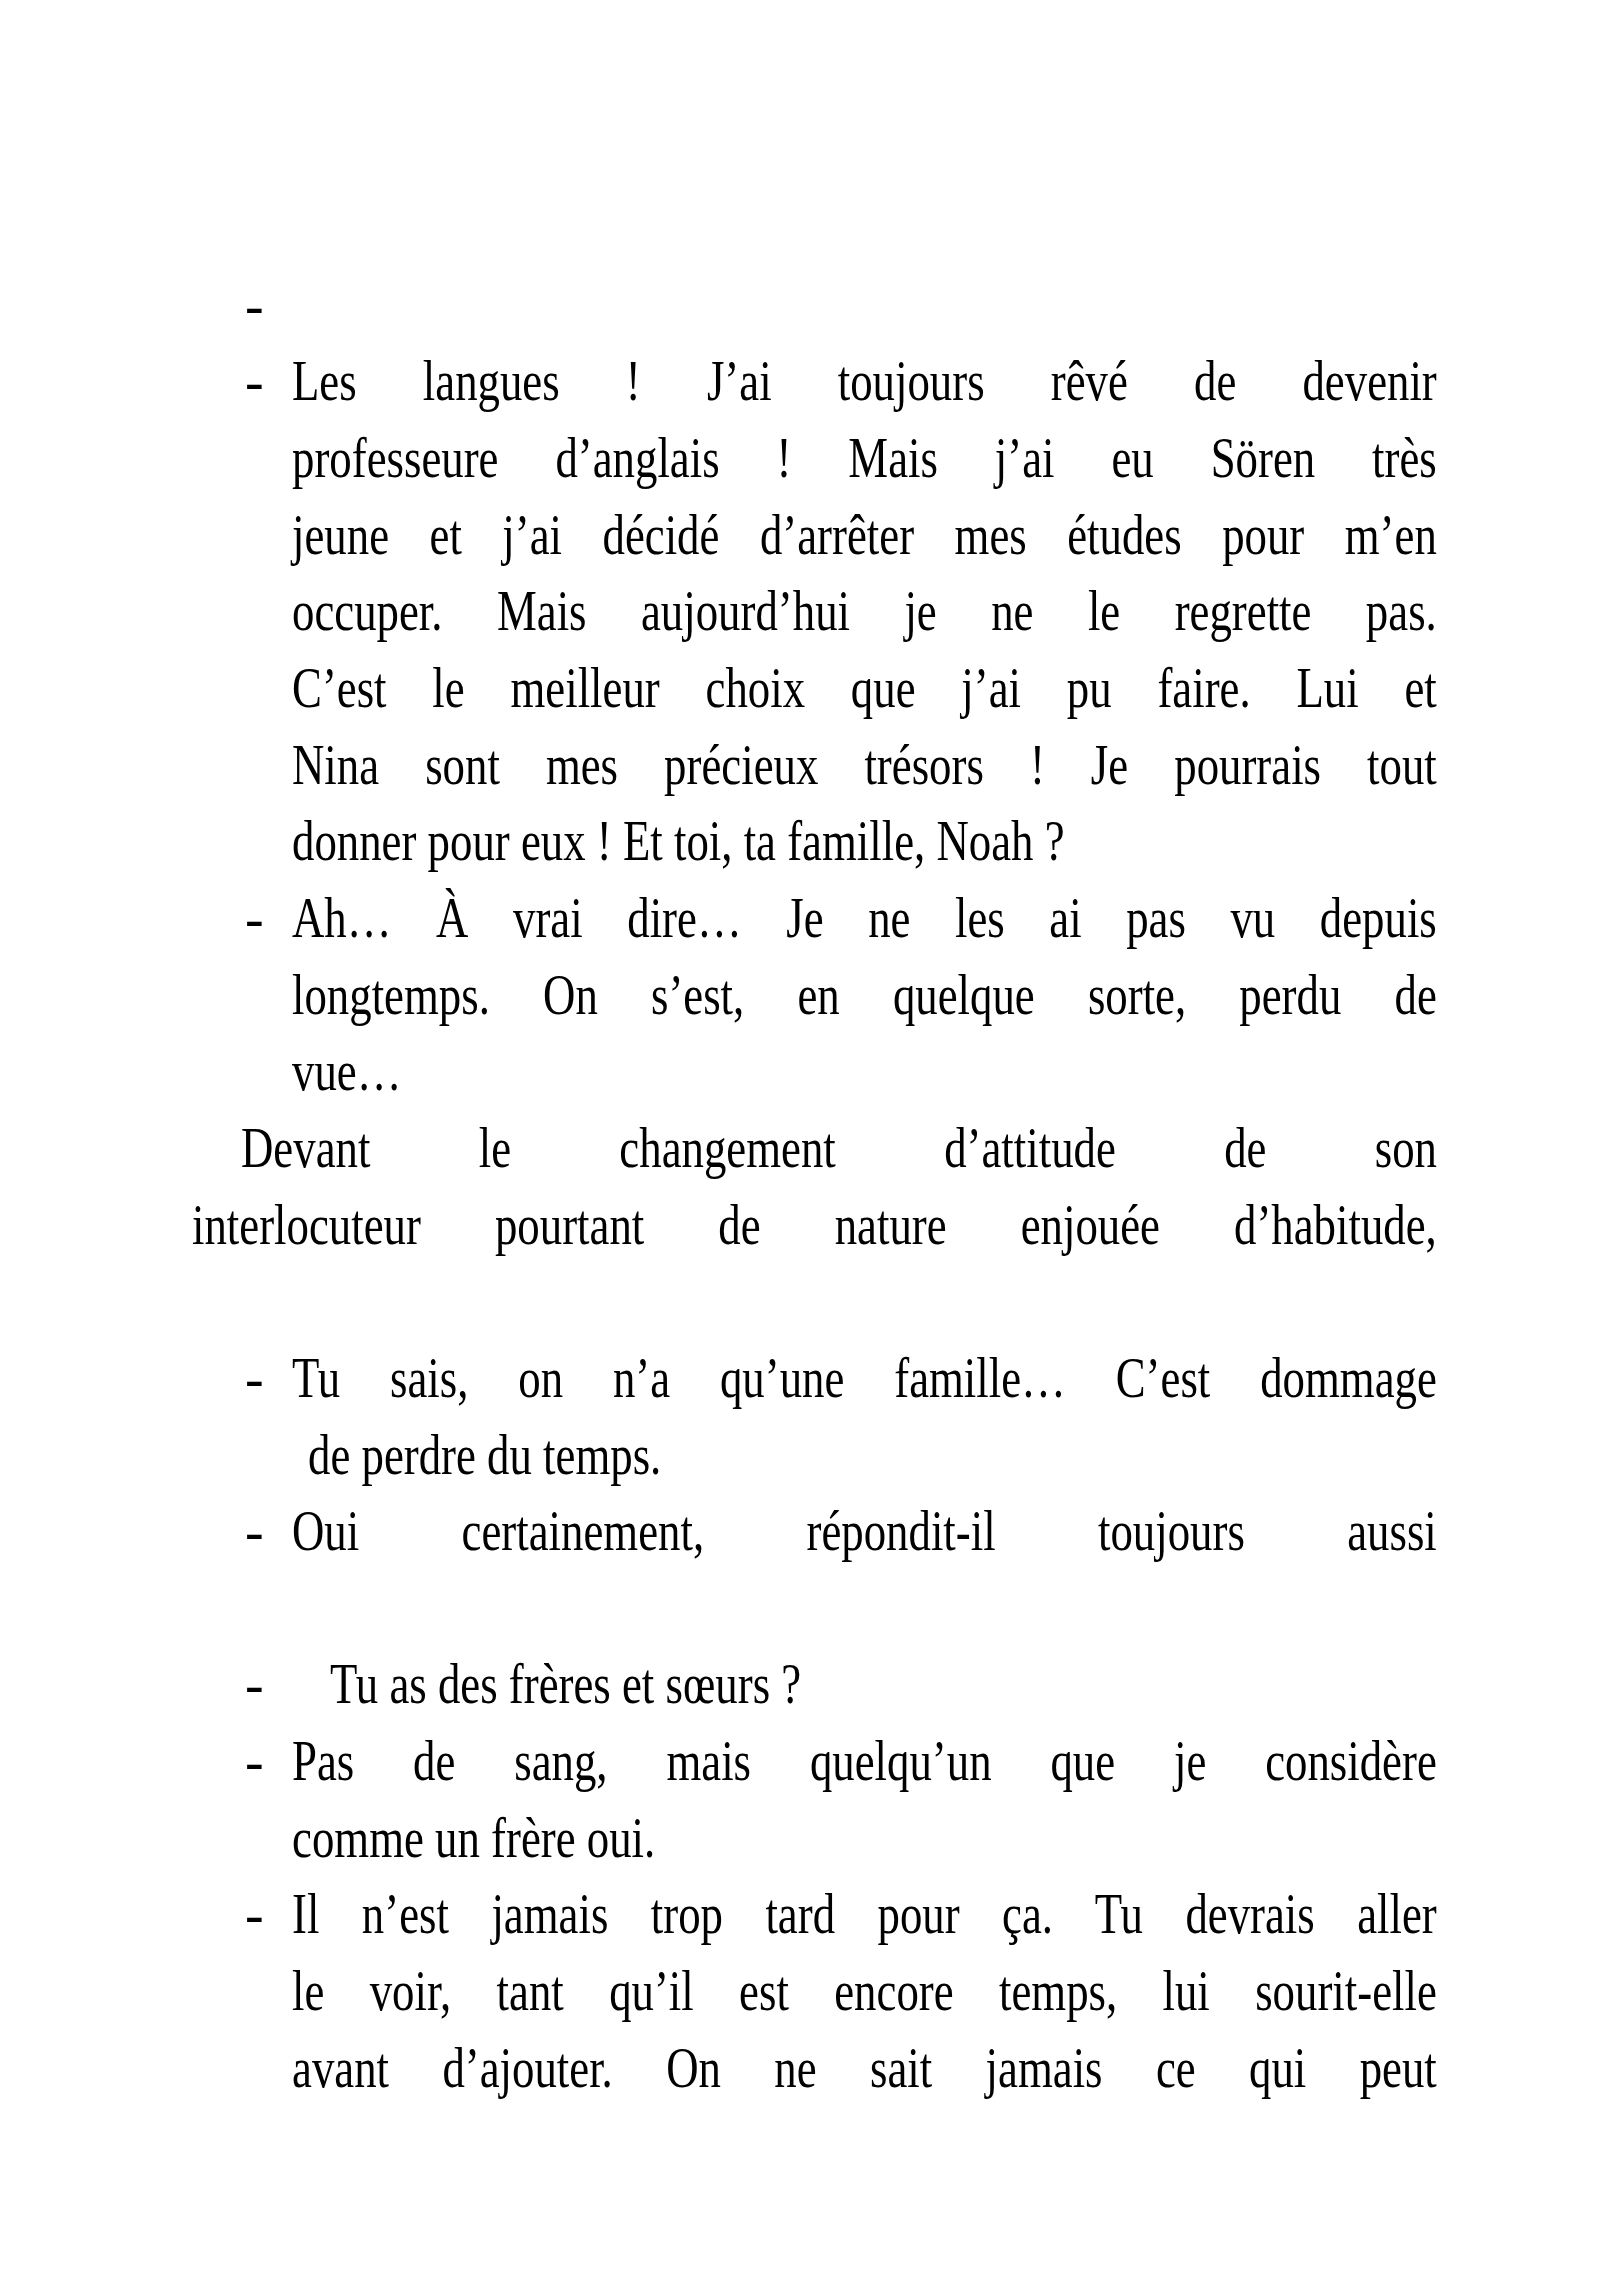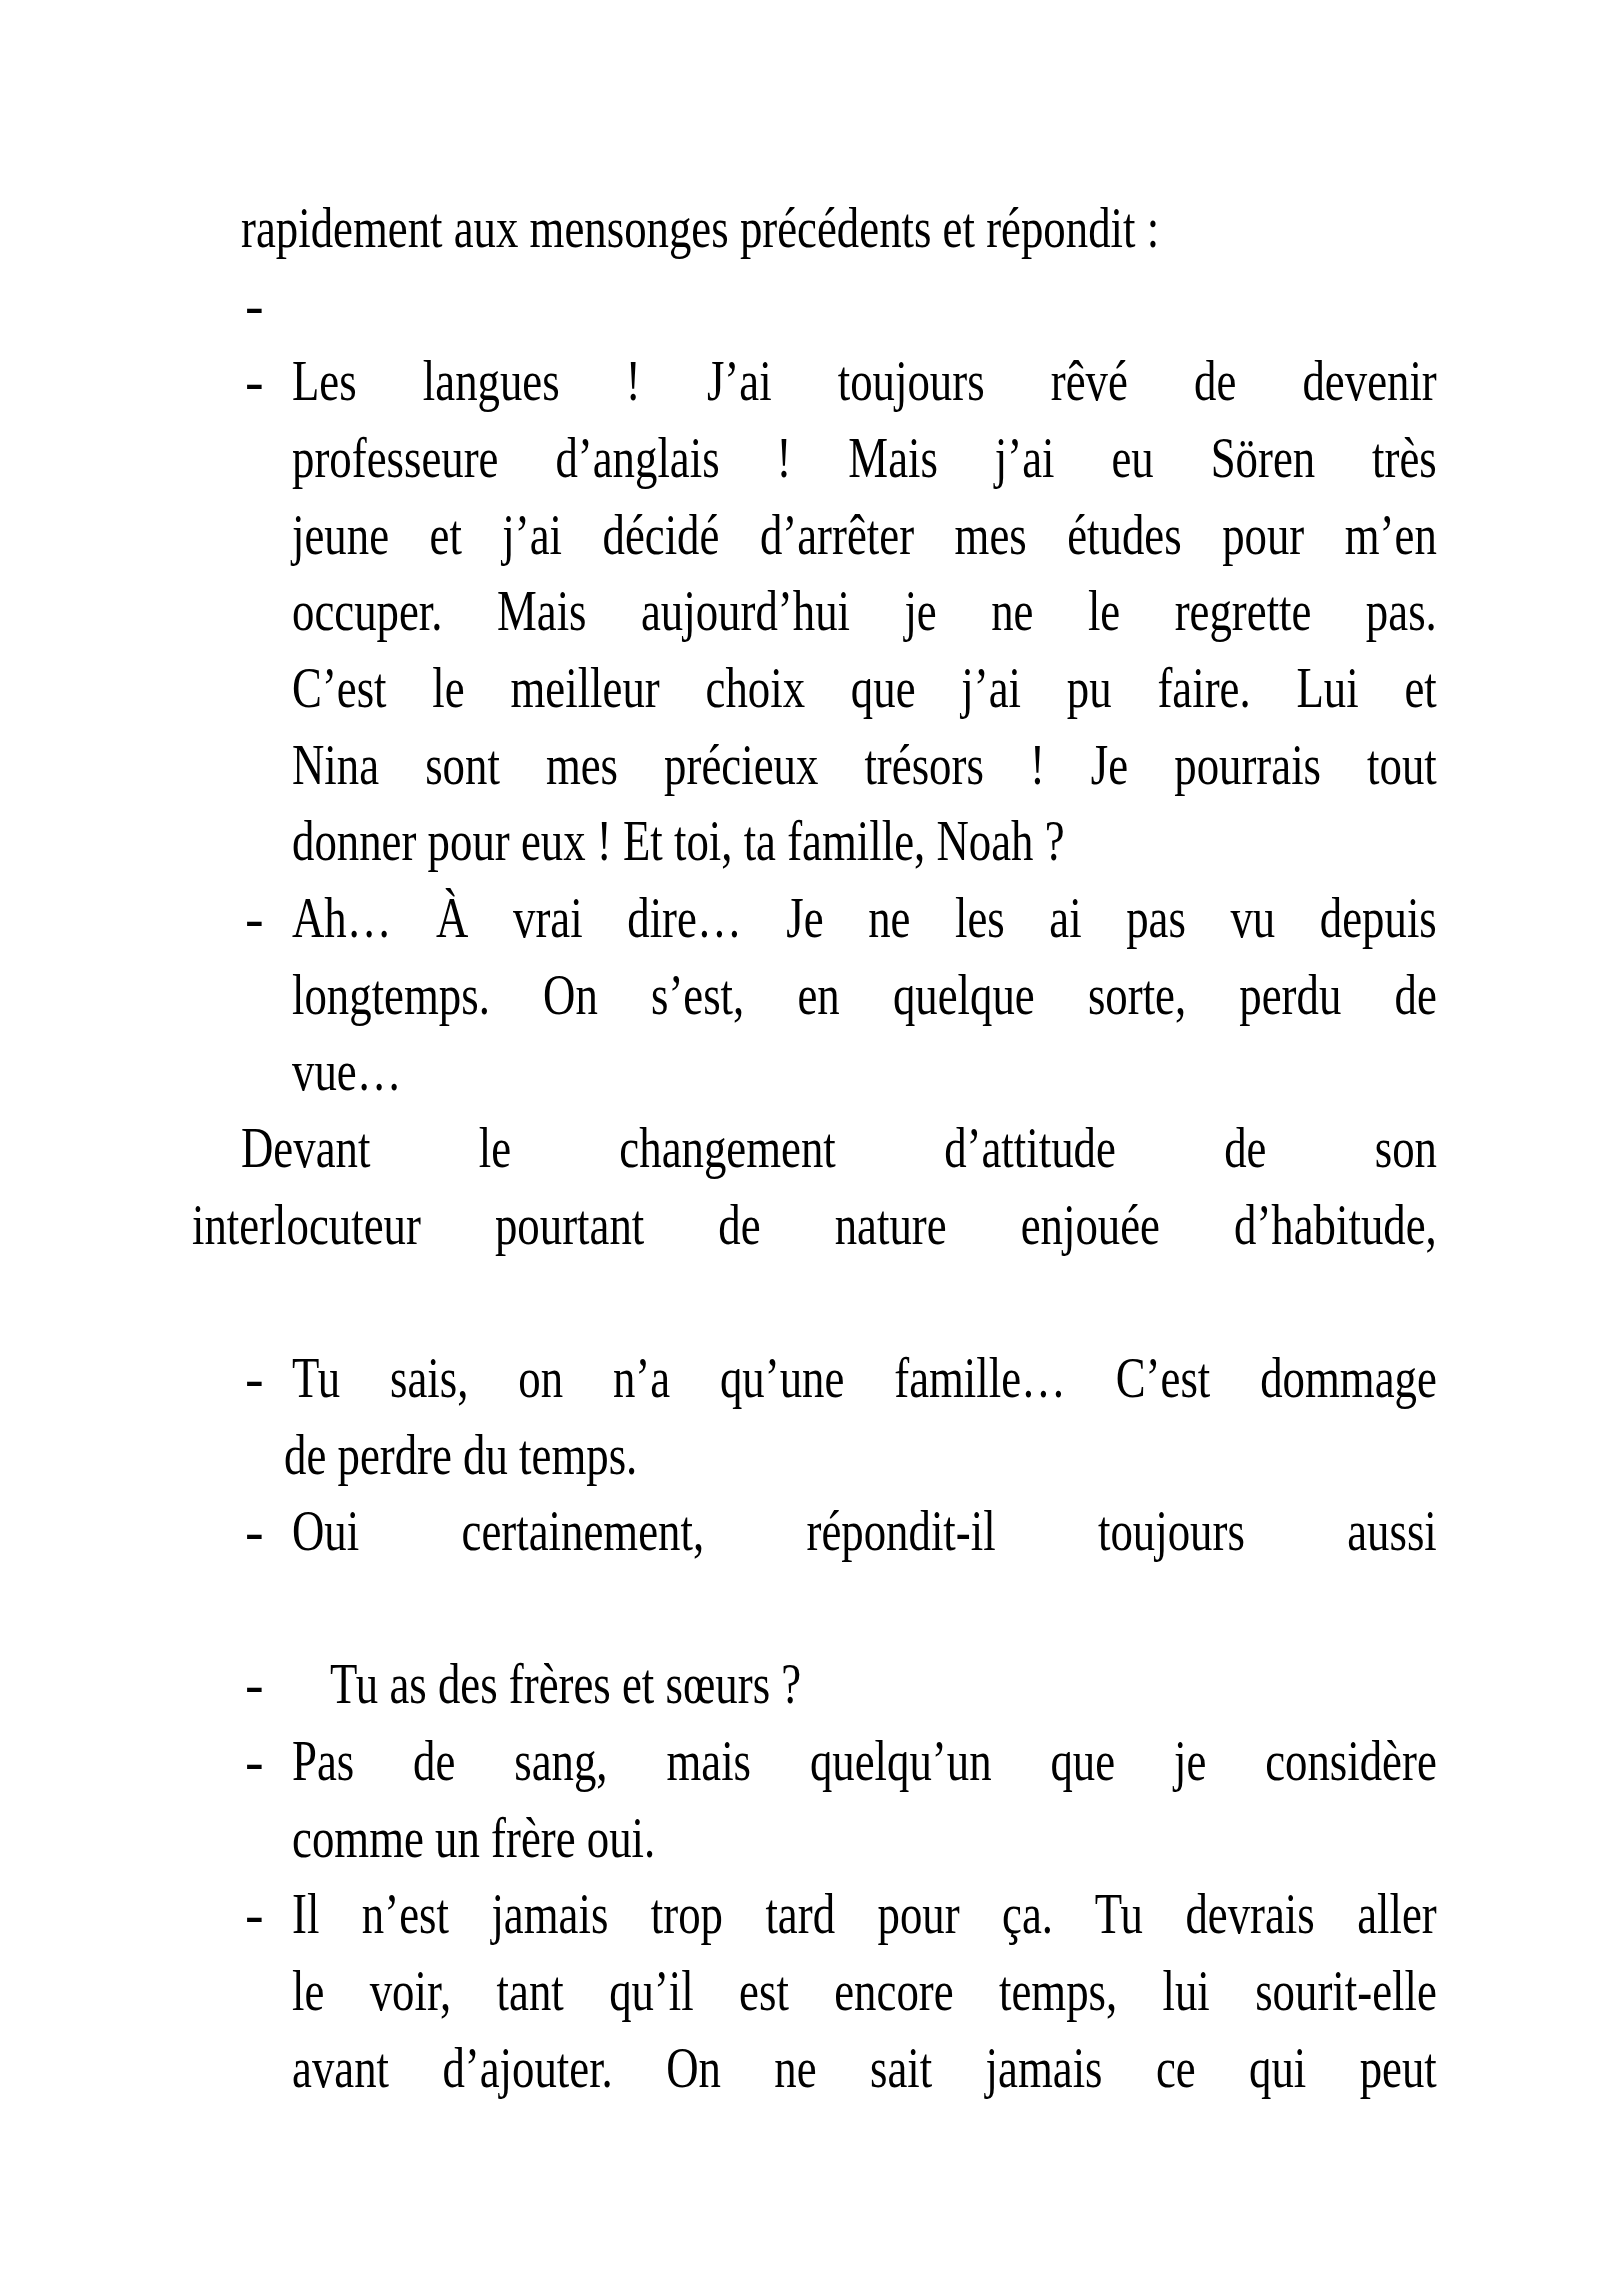--- a/index.html
+++ b/index.html
@@ -28,21 +28,20 @@
     font-size: 56px;
     line-height: 76px;
     height: 76px;
     color: #000;
   }
 </style>
 </head>
 <body>
 
 <div class="page" id="page">
-    <div class="line" style="left: 241px; top: 190px;"><span class="inner">rapidement aux mensonges précédents et répondit :</span></div>
     <span class="dash" style="left: 245px; top: 267px;">-</span>
     <span class="dash" style="left: 245px; top: 343px;">-</span>
     <div class="line just" style="left: 292px; top: 343px; width: 1431px;">
       <span class="inner" style="width: 1431px; text-align: justify; text-align-last: justify; white-space: normal;">Les langues ! J’ai toujours rêvé de devenir</span>
     </div>
     <div class="line just" style="left: 292px; top: 420px; width: 1431px;">
       <span class="inner" style="width: 1431px; text-align: justify; text-align-last: justify; white-space: normal;">professeure d’anglais ! Mais j’ai eu Sören très</span>
     </div>
     <div class="line just" style="left: 292px; top: 497px; width: 1431px;">
       <span class="inner" style="width: 1431px; text-align: justify; text-align-last: justify; white-space: normal;">jeune et j’ai décidé d’arrêter mes études pour m’en</span>
@@ -68,21 +67,21 @@
     <div class="line just" style="left: 241px; top: 1110px; width: 1495px;">
       <span class="inner" style="width: 1495px; text-align: justify; text-align-last: justify; white-space: normal;">Devant le changement d’attitude de son</span>
     </div>
     <div class="line just" style="left: 192px; top: 1187px; width: 1556px;">
       <span class="inner" style="width: 1556px; text-align: justify; text-align-last: justify; white-space: normal;">interlocuteur pourtant de nature enjouée d’habitude,</span>
     </div>
     <span class="dash" style="left: 245px; top: 1340px;">-</span>
     <div class="line just" style="left: 292px; top: 1340px; width: 1431px;">
       <span class="inner" style="width: 1431px; text-align: justify; text-align-last: justify; white-space: normal;">Tu sais, on n’a qu’une famille… C’est dommage</span>
     </div>
-    <div class="line" style="left: 284px; top: 1417px;"><span class="inner">de perdre du temps.</span></div>
+    <div class="line" style="left: 308px; top: 1417px;"><span class="inner">de perdre du temps.</span></div>
     <span class="dash" style="left: 245px; top: 1493px;">-</span>
     <div class="line just" style="left: 292px; top: 1493px; width: 1431px;">
       <span class="inner" style="width: 1431px; text-align: justify; text-align-last: justify; white-space: normal;">Oui certainement, répondit-il toujours aussi</span>
     </div>
     <span class="dash" style="left: 245px; top: 1646px;">-</span>
     <div class="line" style="left: 292px; top: 1646px; margin-left: 38px;"><span class="inner">Tu as des frères et sœurs ?</span></div>
     <span class="dash" style="left: 245px; top: 1723px;">-</span>
     <div class="line just" style="left: 292px; top: 1723px; width: 1431px;">
       <span class="inner" style="width: 1431px; text-align: justify; text-align-last: justify; white-space: normal;">Pas de sang, mais quelqu’un que je considère</span>
     </div>

